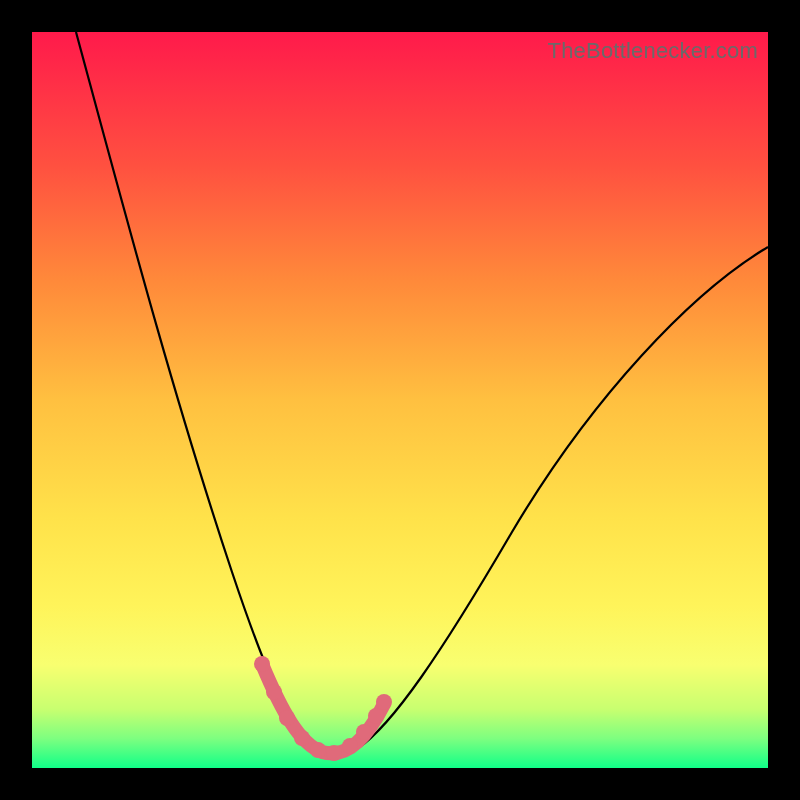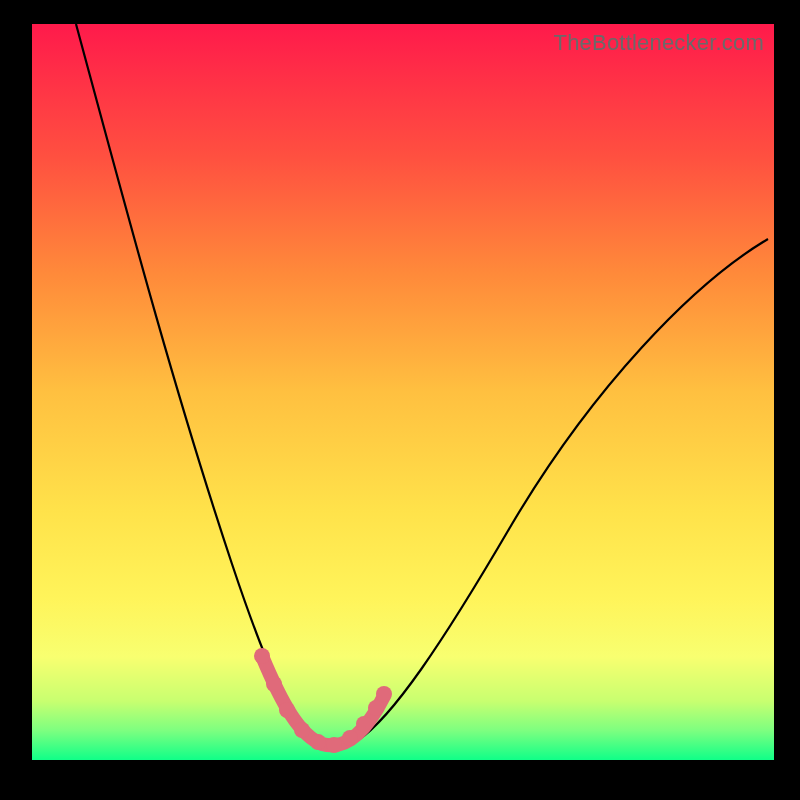--- a/index.html
+++ b/index.html
@@ -15,36 +15,35 @@
     position: absolute;
     left: 0;
     top: 0;
     width: 800px;
     height: 800px;
     background: #000;
   }
   .plot {
     position: absolute;
     left: 32px;
-    top: 24px;
+    top: 32px;
     width: 736px;
     height: 736px;
     background: linear-gradient(to bottom,
       #ff1a4b 0%,
       #ff5040 18%,
       #ff8a3a 34%,
       #ffc040 50%,
       #ffe24a 66%,
       #fff45a 78%,
       #f8ff70 86%,
       #c8ff70 92%,
       #7dff80 96%,
       #10ff88 100%
     );
-    padding-left: 6px;
   }
   .credit {
     position: absolute;
     top: 6px;
     right: 10px;
     color: #6a6a6a;
     font-size: 22px;
     letter-spacing: 0.2px;
     user-select: none;
   }

